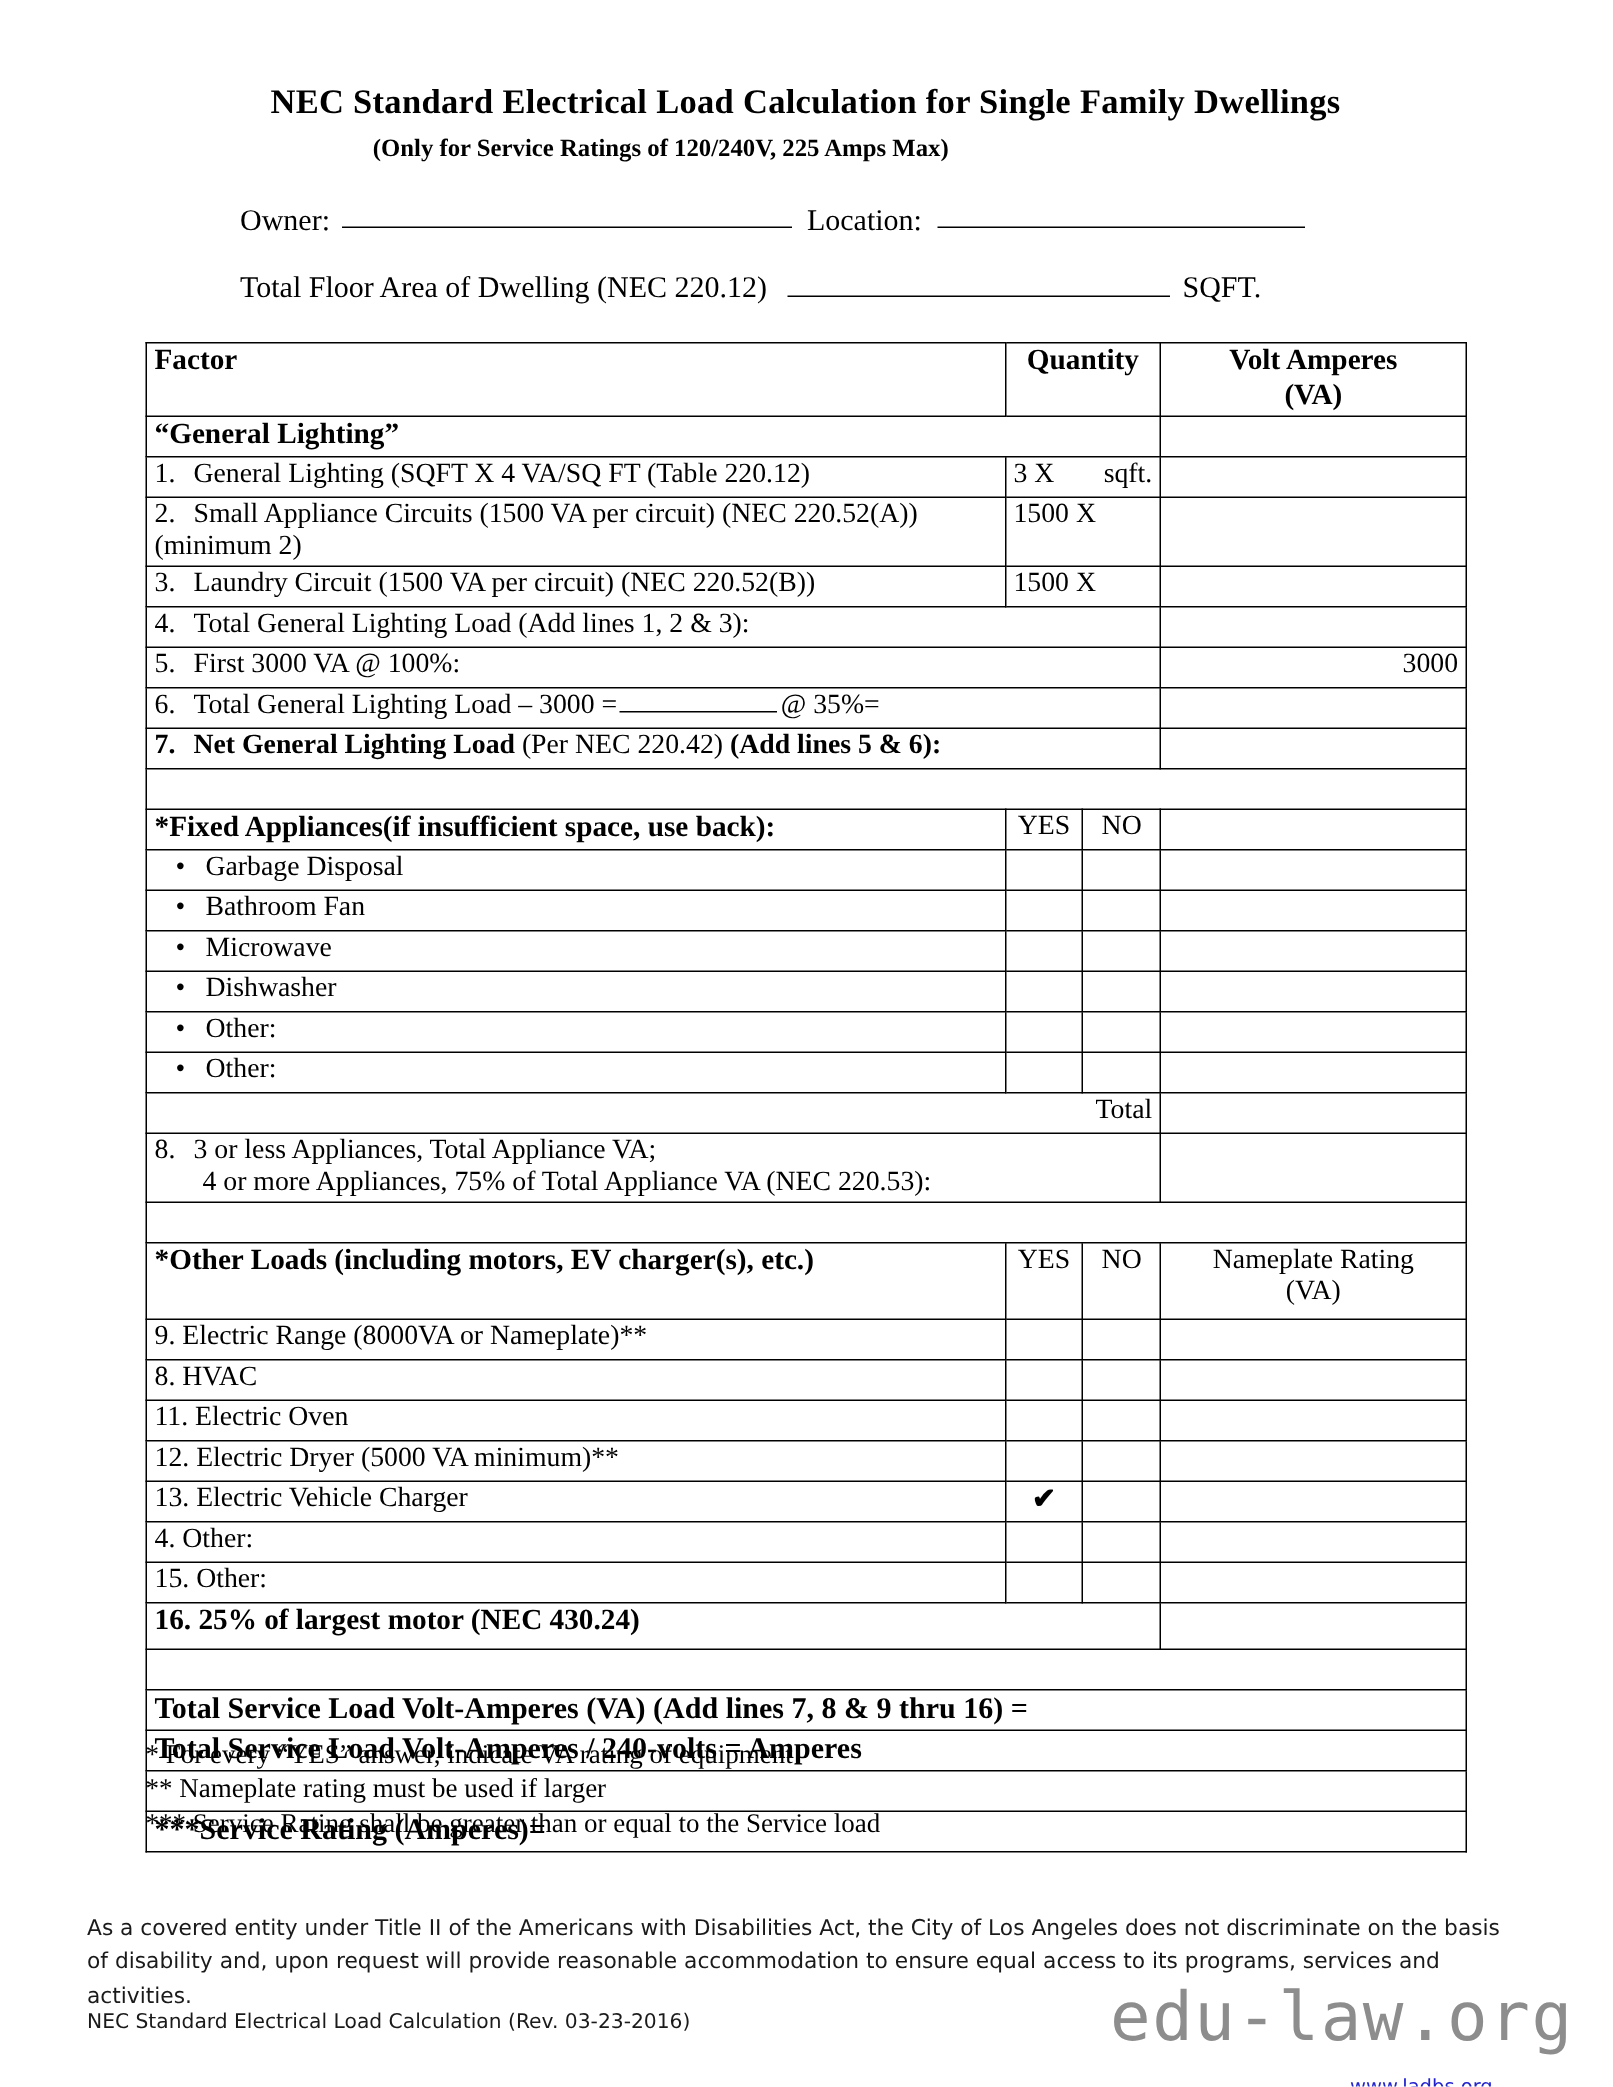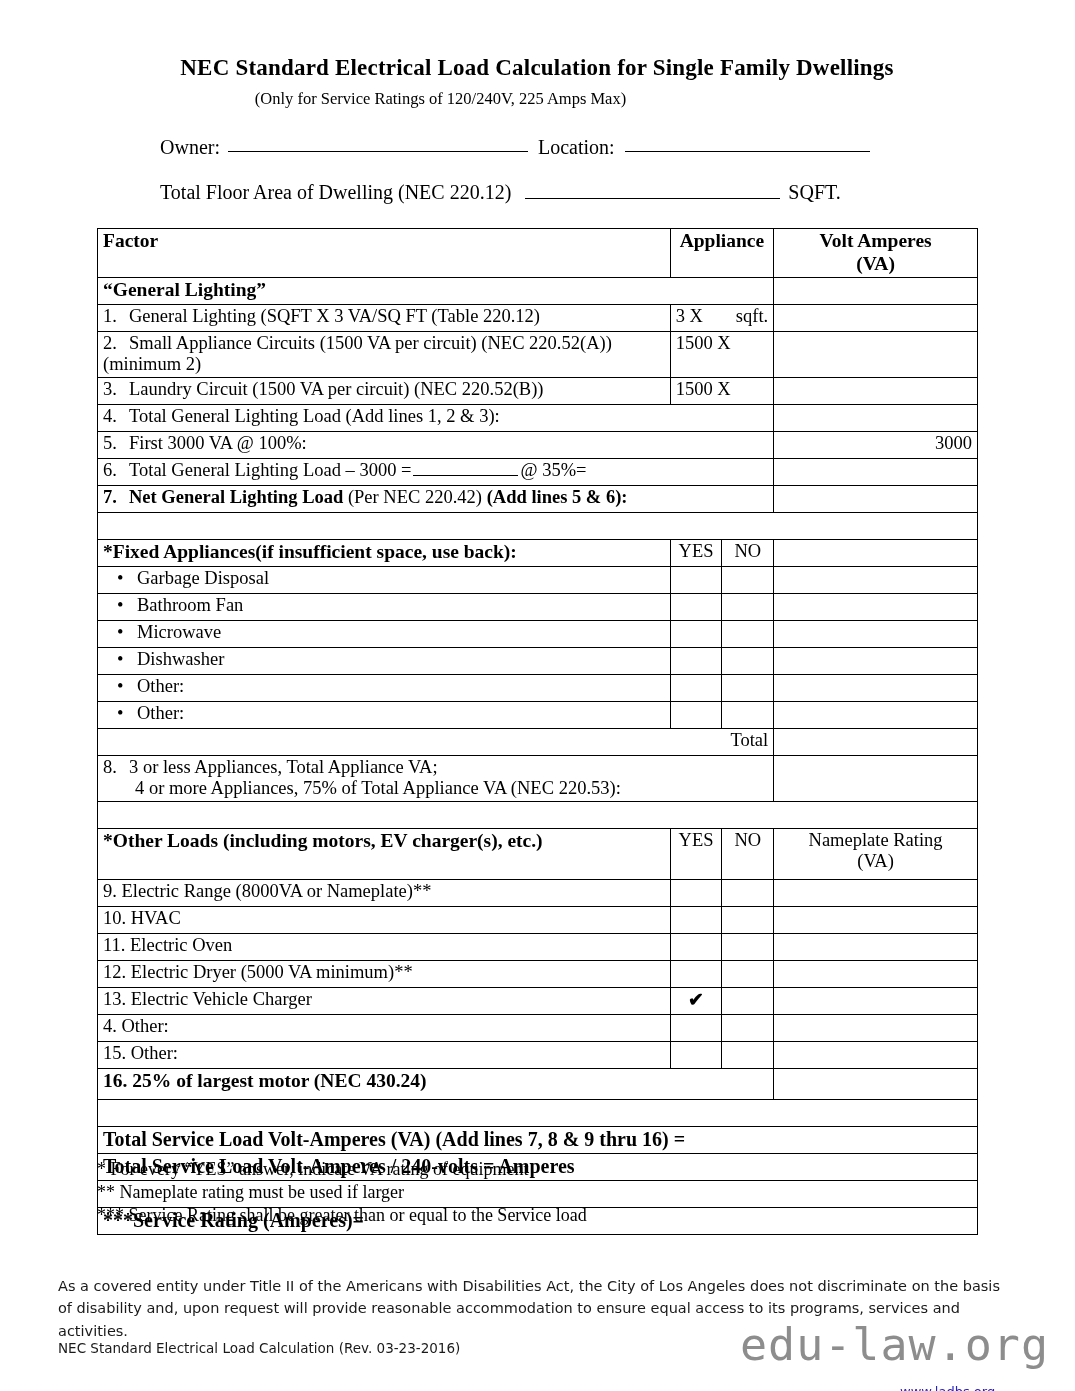--- a/index.html
+++ b/index.html
@@ -32,21 +32,21 @@
     font-weight: bold;
     letter-spacing: 0.2px;
   }
   .title-sub {
     position: absolute;
     top: 89px;
     left: 0;
     width: 881px;
     text-align: center;
     font-size: 16.5px;
-    font-weight: normal;
+    font-weight: bold;
   }
 
   
   .ownerline {
     position: absolute;
     top: 136px;
     left: 160px;
     width: 860px;
     font-size: 20px;
     display: flex;
@@ -202,35 +202,35 @@
     <colgroup>
       <col class="c-factor">
         <col class="c-yes">
         <col class="c-no">
         <col class="c-va">
     </colgroup>
 
     <tbody>
         <tr>
       <td class="hdr" style="height:46px;">Factor</td>
-      <td class="hdr ctr" colspan="2">Appliance</td>
+      <td class="hdr ctr" colspan="2">Quantity</td>
       <td class="hdr ctr">
         <span>Volt Amperes</span><br>
         <span>(VA)</span>
       </td>
     </tr>
 
     <tr>
       <td class="hdr" colspan="3">“General Lighting”</td>
       <td></td>
     </tr>
 
     <tr>
       <td>
-        <span class="num-ind">1.</span><span>General Lighting  (SQFT X 3 VA/SQ FT (Table 220.12)</span>
+        <span class="num-ind">1.</span><span>General Lighting  (SQFT X 4 VA/SQ FT (Table 220.12)</span>
       </td>
       <td colspan="2">
         <span class="qty-row">
           <span>3 X</span>
           <span>sqft.</span>
         </span>
       </td>
       <td class="rgt"></td>
     </tr>
 
@@ -353,21 +353,21 @@
       </td>
     </tr>
 
     <tr>
       <td>9. Electric  Range (8000VA or Nameplate)**</td>
       <td class="ctr check"></td>
       <td class="ctr check"></td>
       <td class="rgt"></td>
     </tr>
     <tr>
-      <td>10. HVAC</td>
+      <td>8. HVAC</td>
       <td class="ctr check"></td>
       <td class="ctr check"></td>
       <td class="rgt"></td>
     </tr>
     <tr>
       <td>11. Electric  Oven</td>
       <td class="ctr check"></td>
       <td class="ctr check"></td>
       <td class="rgt"></td>
     </tr>

